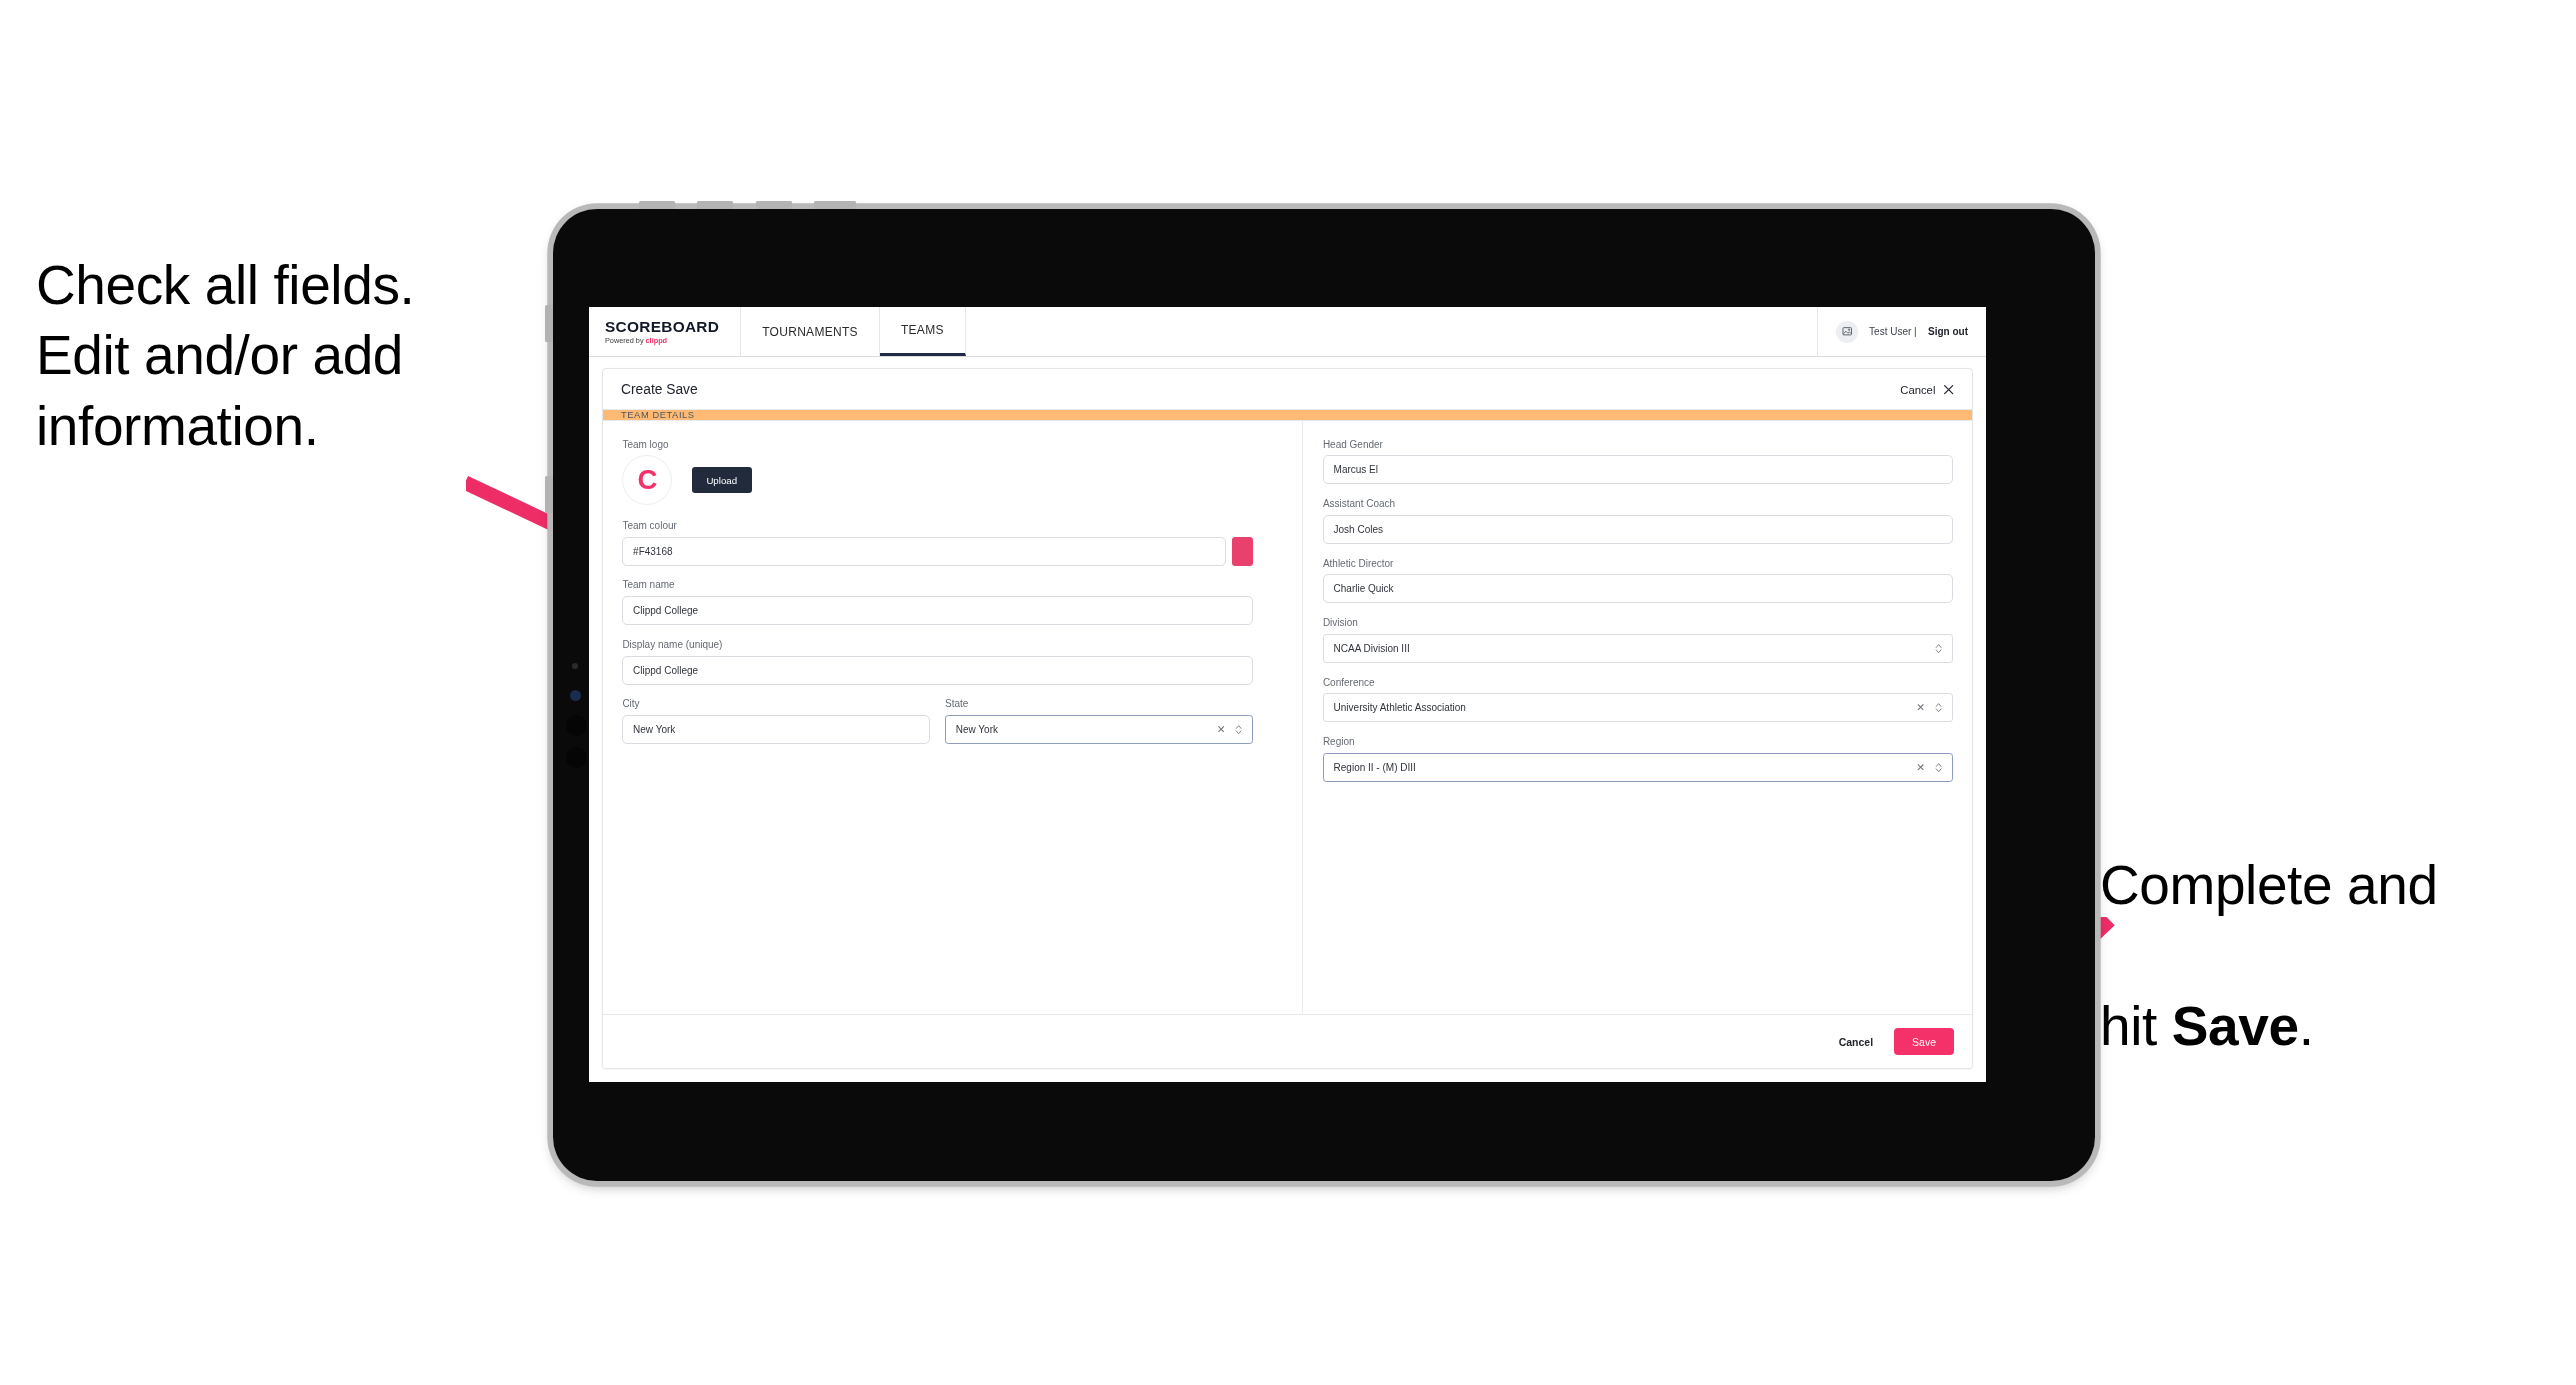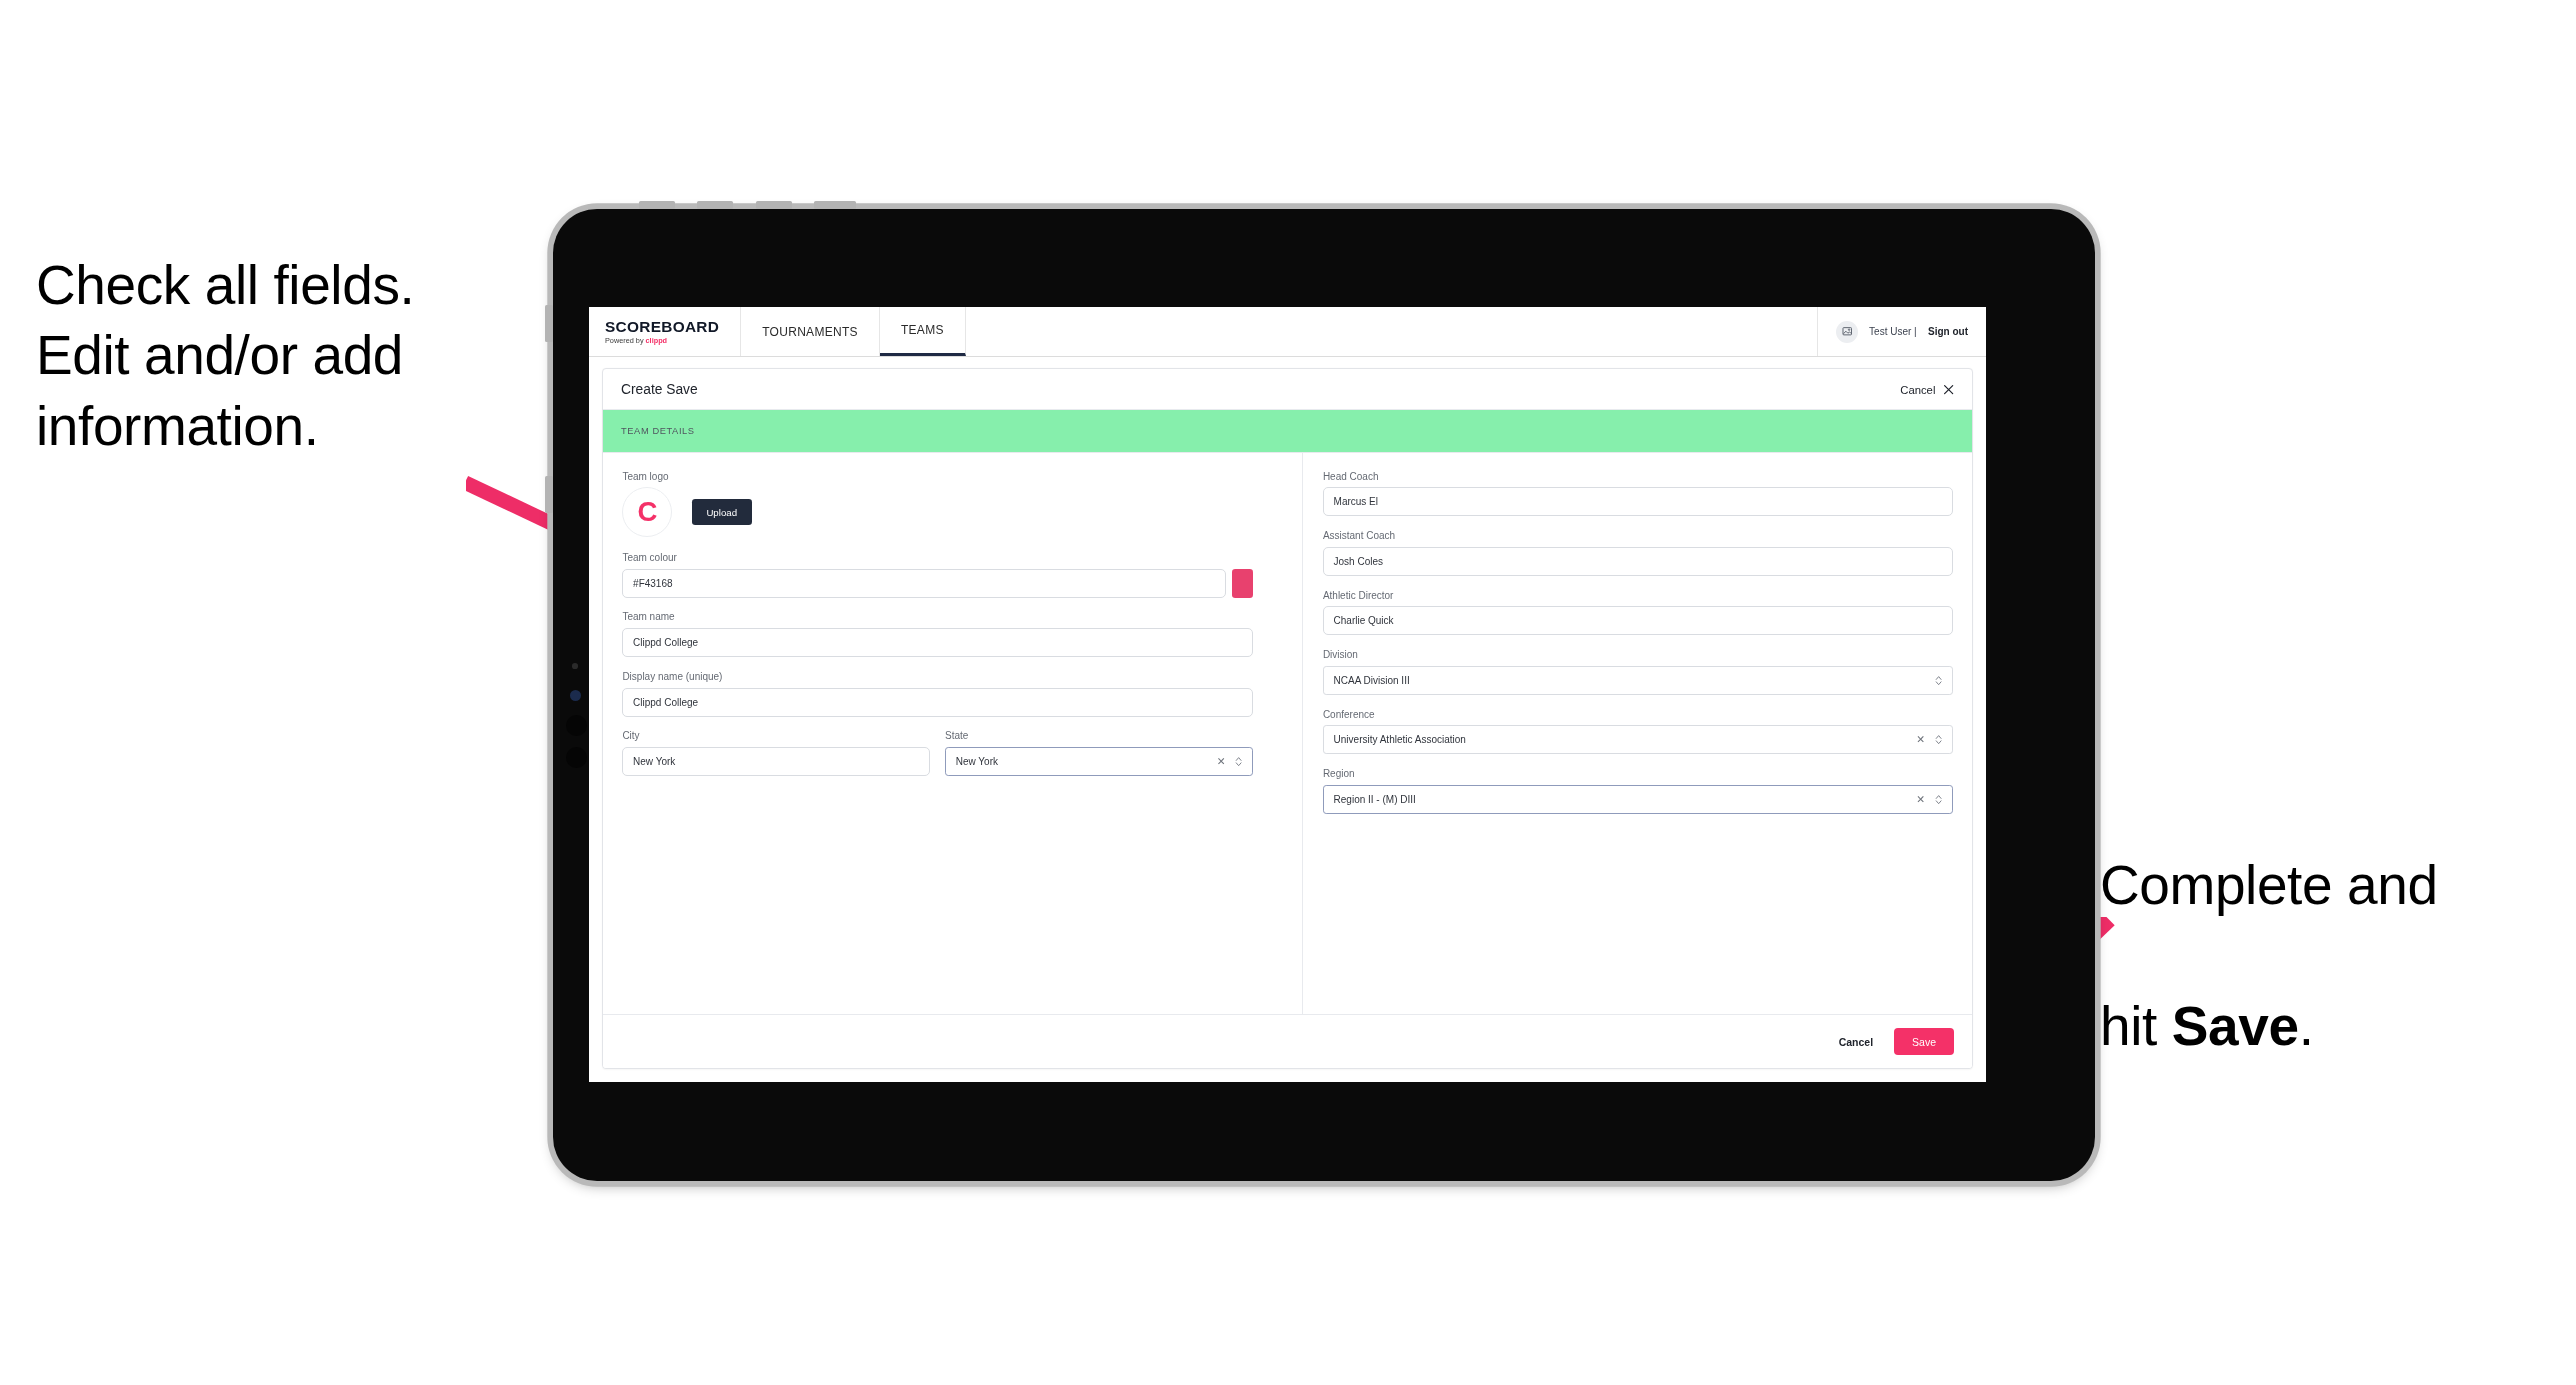--- a/index.html
+++ b/index.html
@@ -111,24 +111,24 @@
     overflow: hidden;
   }
   .card-head {
     display: flex; align-items: center; justify-content: space-between;
     padding: 13px 18px 11.3px 18px;
   }
   .card-title { font-size: 13.8px; color: #20242c; }
   .card-cancel { display: flex; align-items: center; gap: 7.3px; cursor: pointer; }
   .card-cancel-label { font-size: 11.3px; color: #20242c; }
   .section-bar {
-    background: #86efac;
+    background: #fdba74;
     border-top: 0.8px solid #e8eaee;
     border-bottom: 0.8px solid #e8eaee;
-    padding: 16px 18px;
+    padding: 0 18px;
     font-size: 9.3px; letter-spacing: 0.6px; color: #50555f;
   }
 
   .card-body { flex: 1; display: flex; min-height: 0; gap: 30px; }
   .col {
     padding: 18px 19.4px 8px 19.4px;
     position: relative;
   }
   .col-left  { width: 50%; }
   .col-right { width: 50%; border-left: 0.8px solid #e8eaee; }
@@ -360,21 +360,21 @@
                   </div>
                 </div>
               </div>
 
 
             </div>
 
             <div class="col col-right">
 
               <div class="fld">
-                <span class="fld-label">Head Coach</span>
+                <span class="fld-label">Head Gender</span>
                 <div class="inp">Marcus El</div>
               </div>
 
               <div class="fld">
                 <span class="fld-label">Assistant Coach</span>
                 <div class="inp">Josh Coles</div>
               </div>
 
               <div class="fld">
                 <span class="fld-label">Athletic Director</span>

